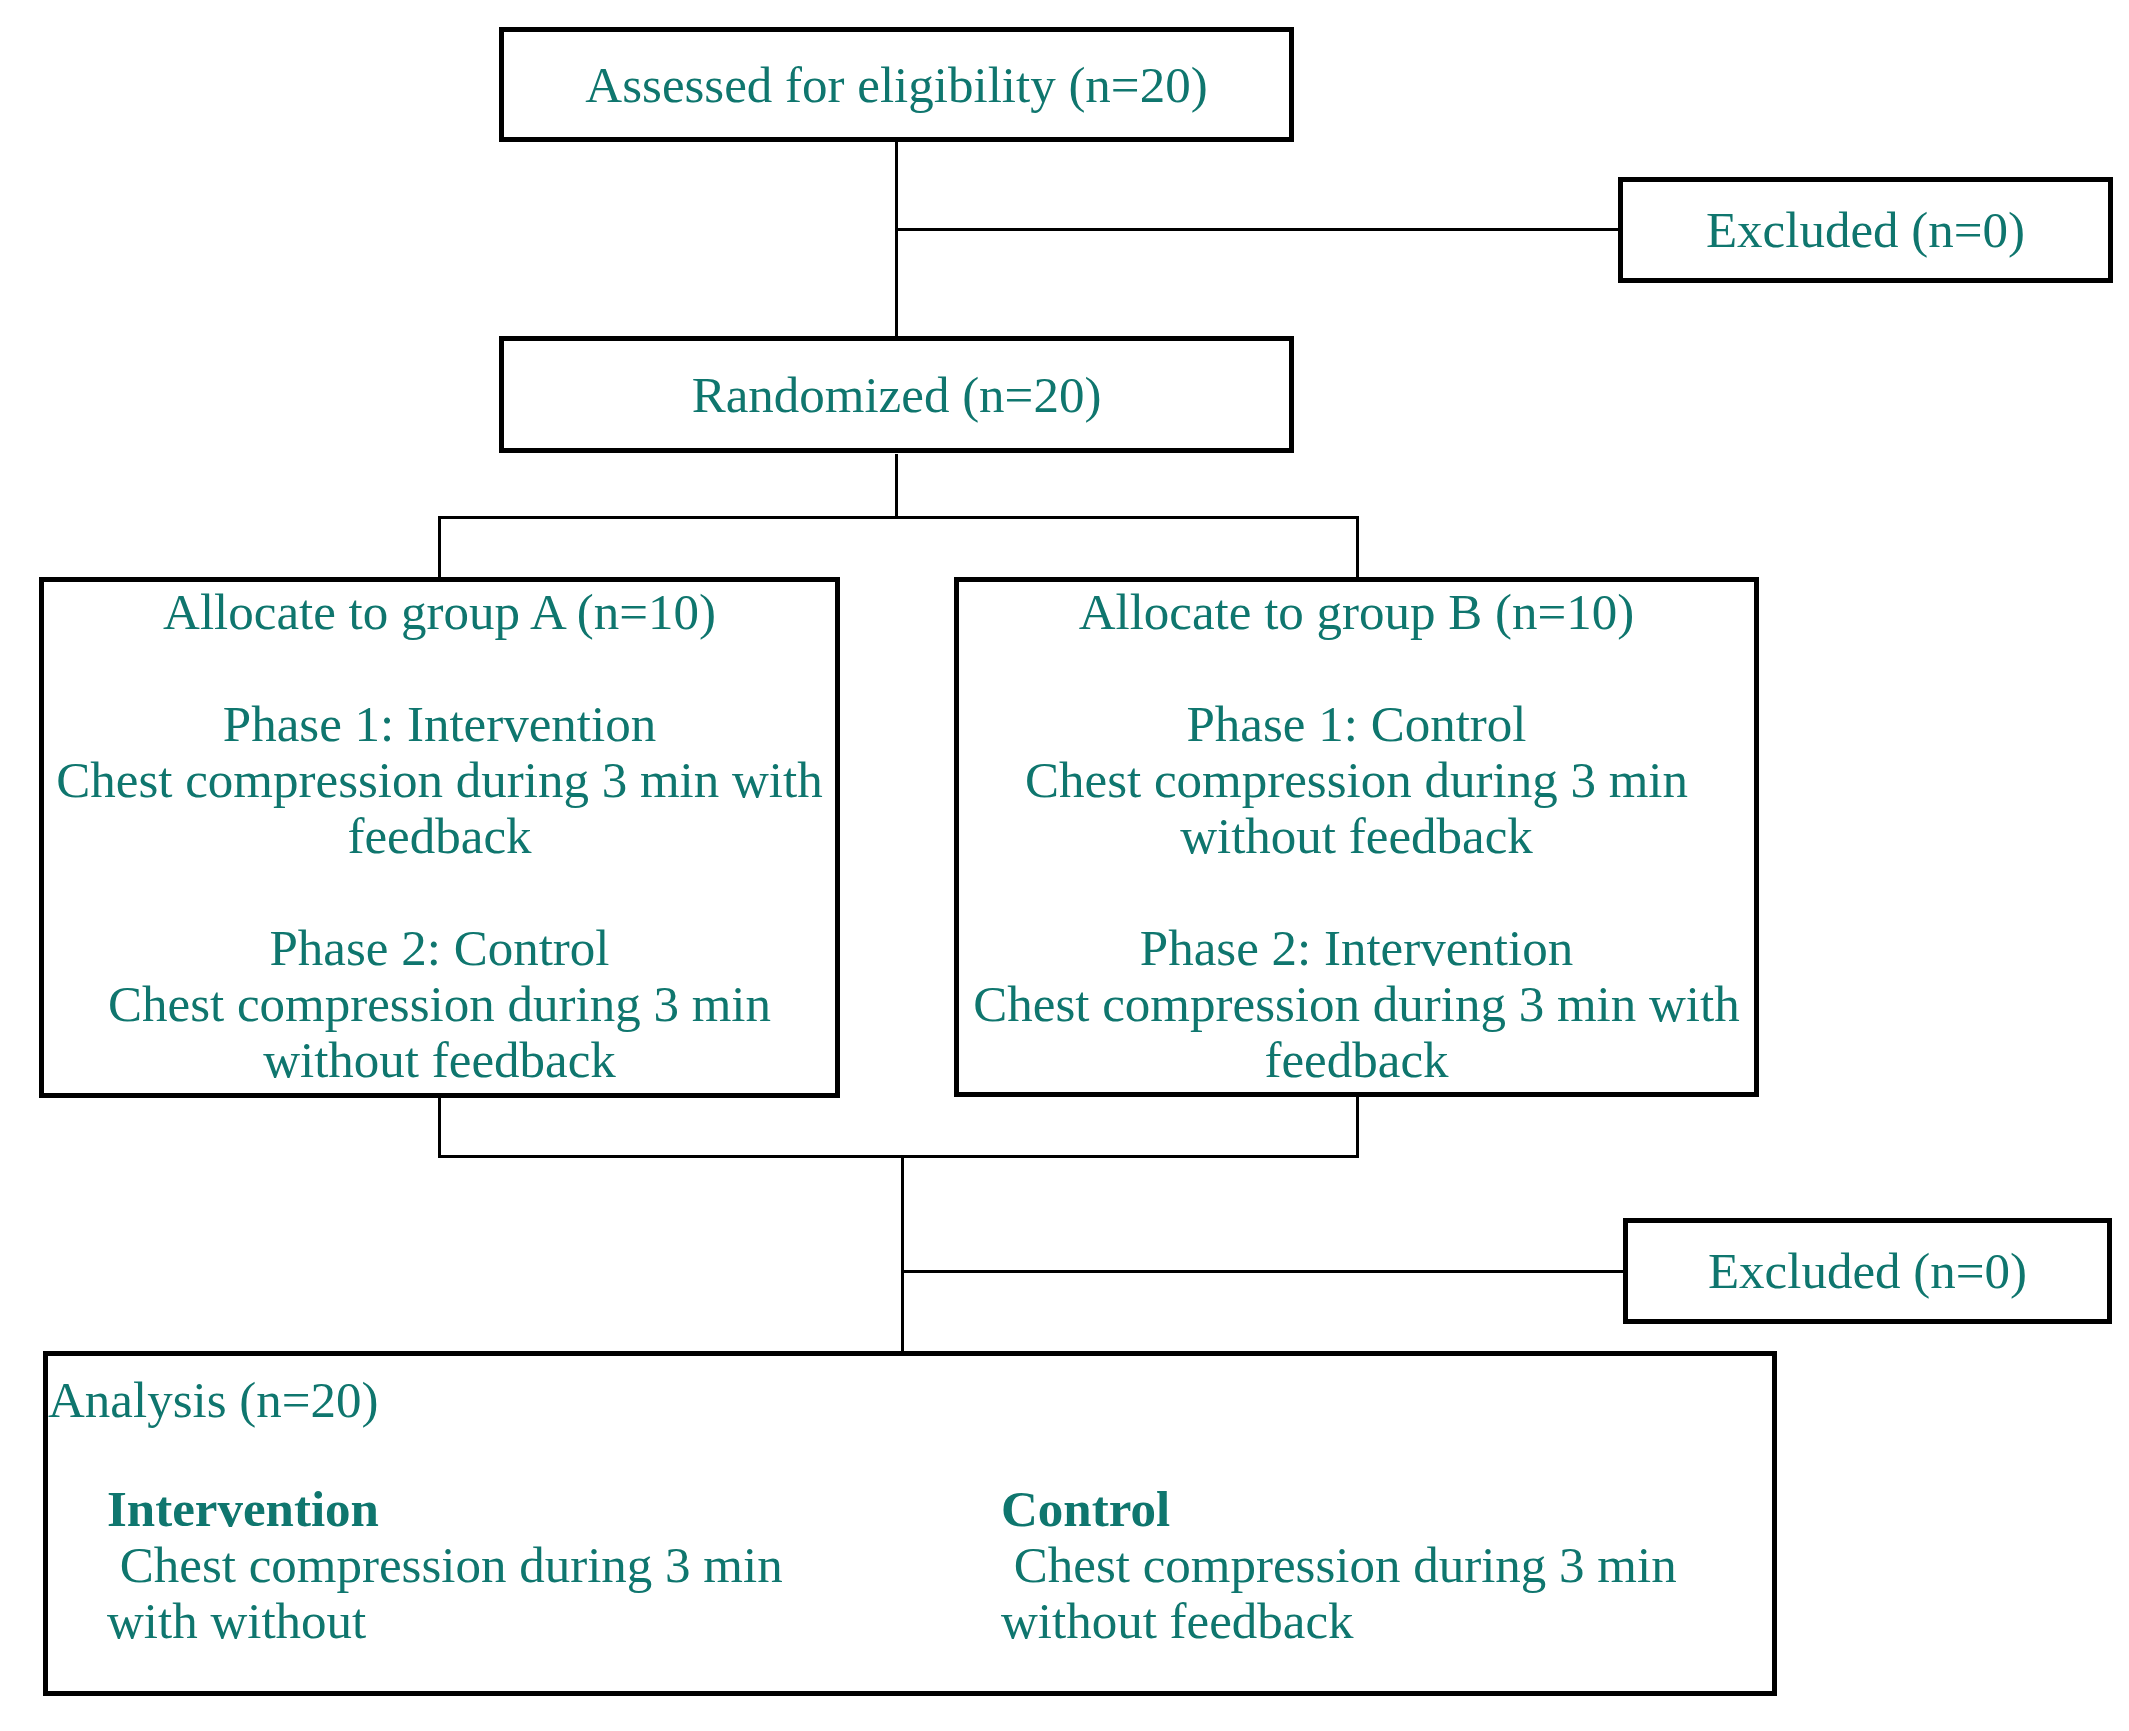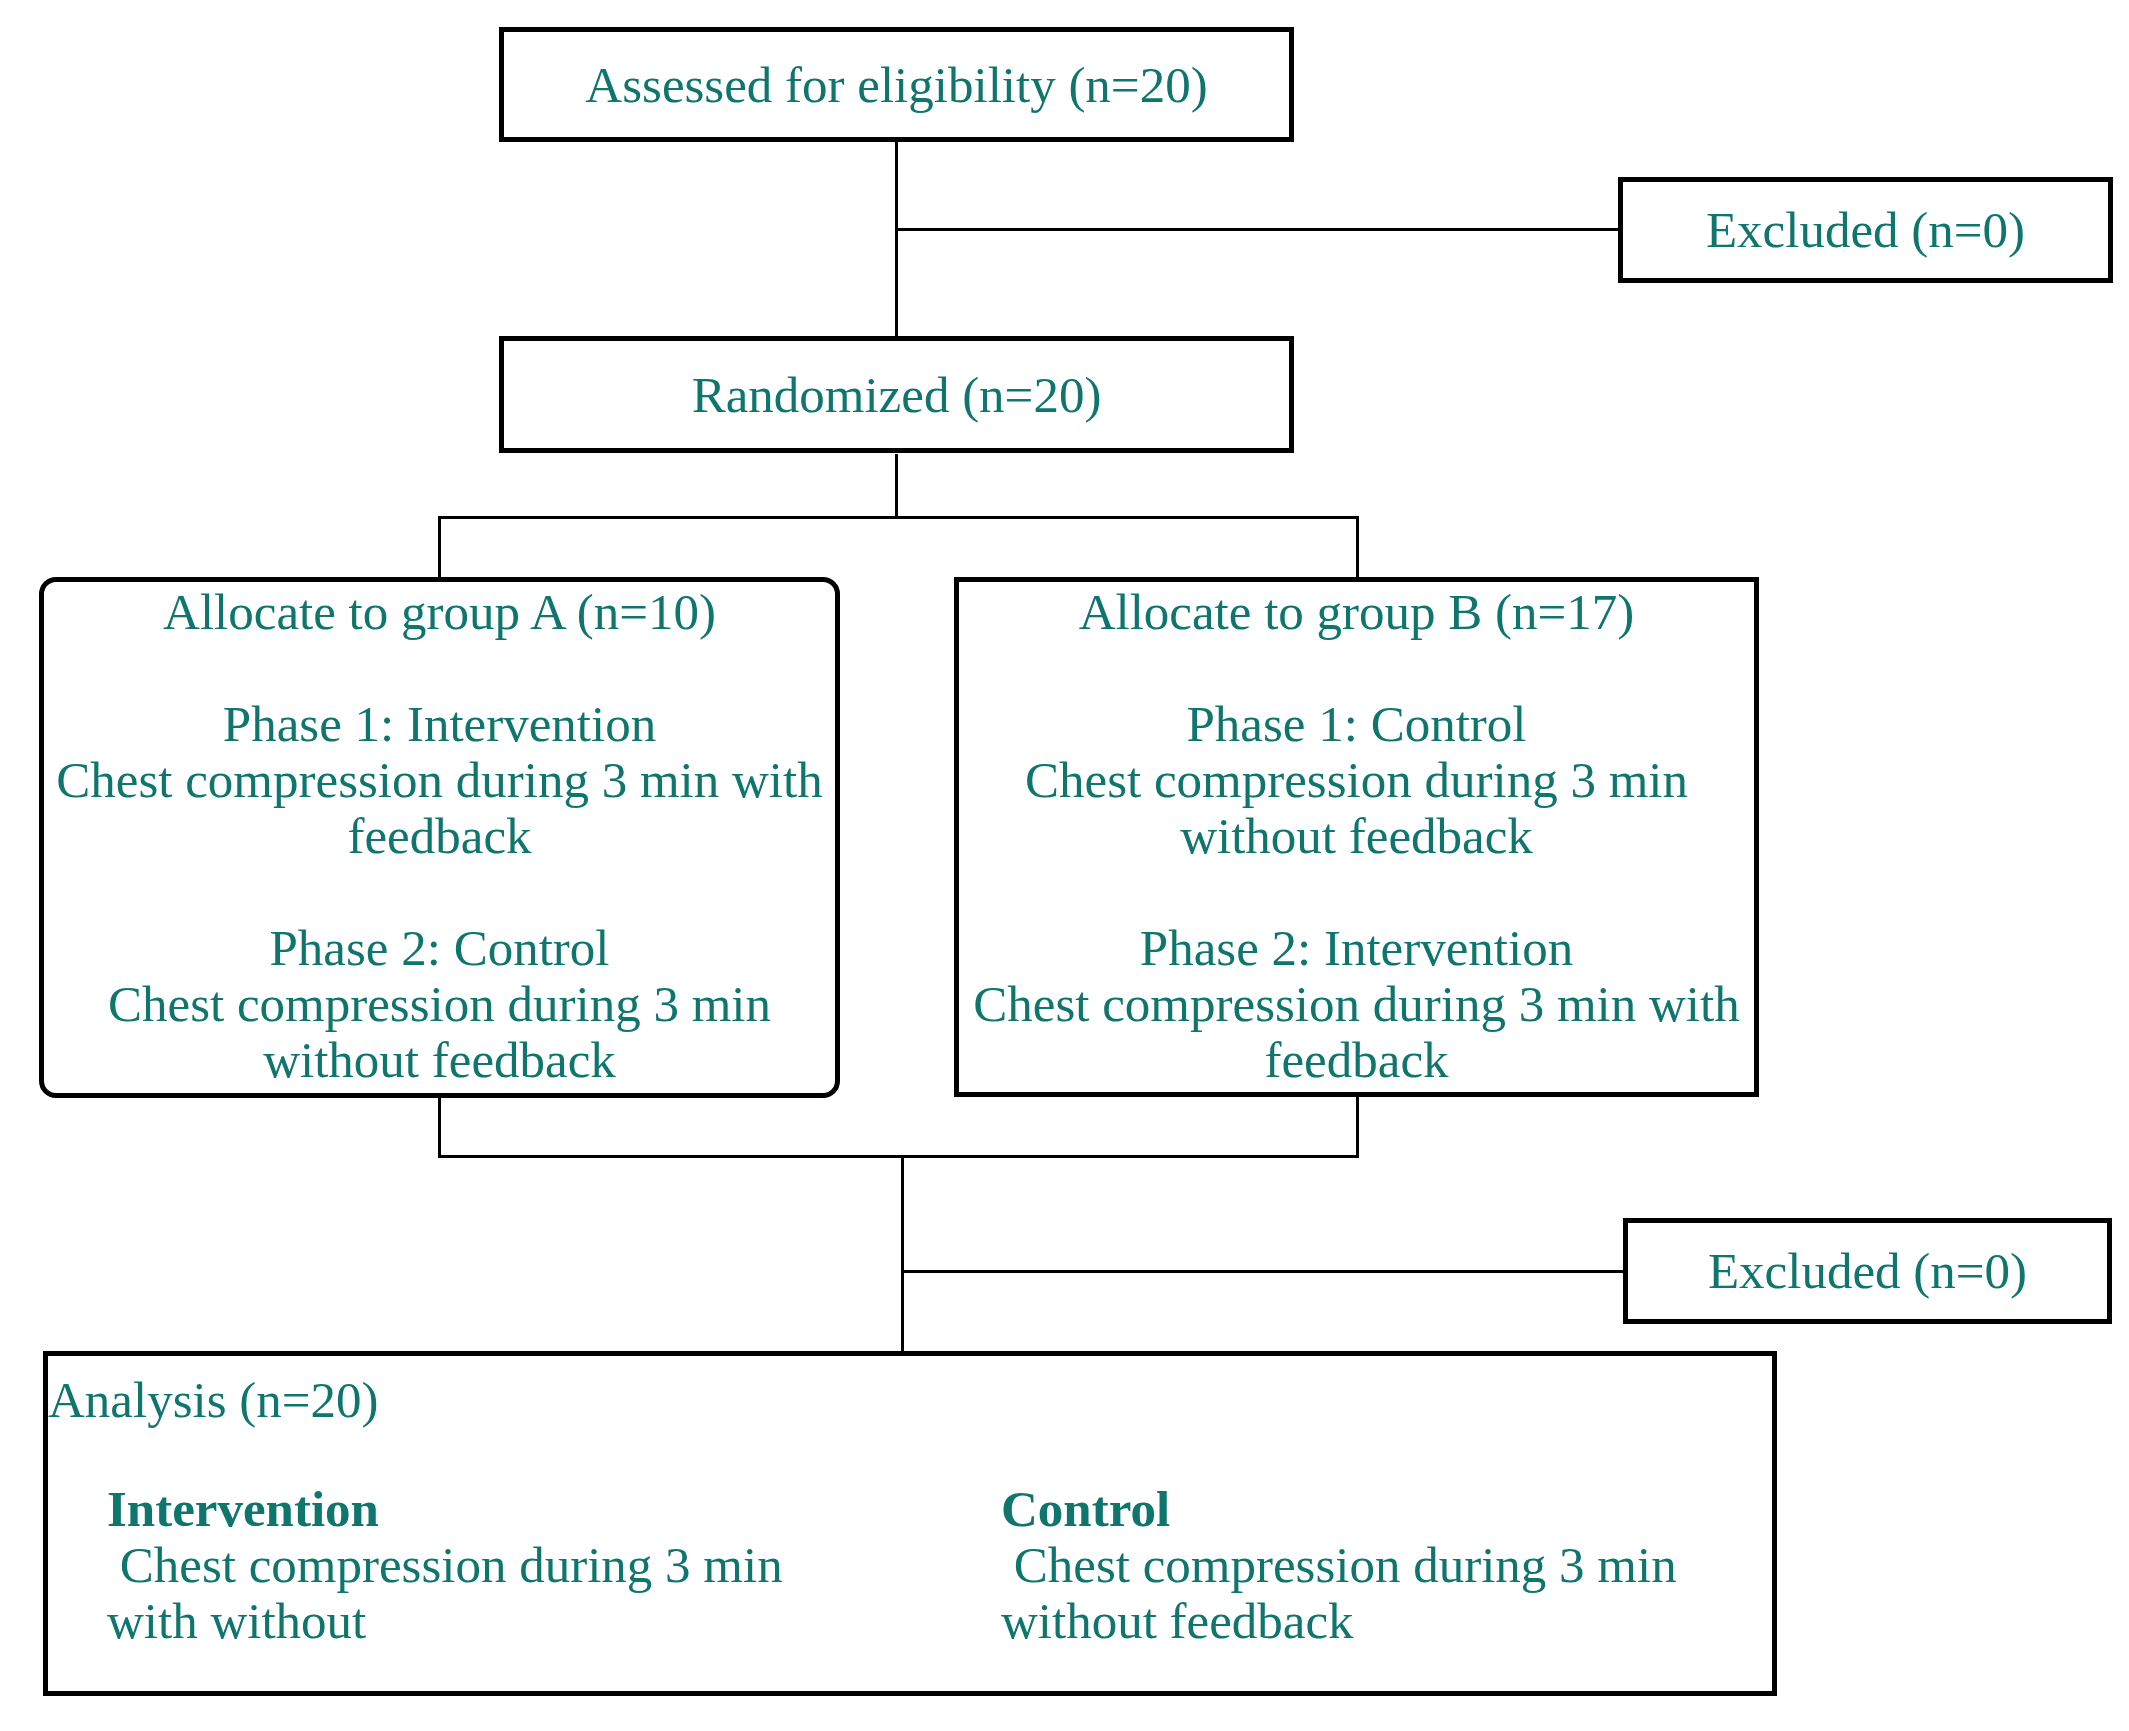--- a/index.html
+++ b/index.html
@@ -54,34 +54,34 @@
   </div>
 
   <div class="box center-box" style="left:1618px; top:177px; width:495px; height:106px;">
     <span>Excluded (n=0)</span>
   </div>
 
   <div class="box center-box" style="left:499px; top:336px; width:795px; height:117px;">
     <span>Randomized (n=20)</span>
   </div>
 
-  <div class="box group-box" style="left:39px; top:577px; width:801px; height:521px;border-radius:17px;">
+  <div class="box group-box" style="left:39px; top:577px; width:801px; height:521px;">
     <div class="ln">Allocate to group A (n=10)</div>
     <div class="ln"></div>
     <div class="ln">Phase 1: Intervention</div>
     <div class="ln">Chest compression during 3 min with</div>
     <div class="ln">feedback</div>
     <div class="ln"></div>
     <div class="ln">Phase 2: Control</div>
     <div class="ln">Chest compression during 3 min</div>
     <div class="ln">without feedback</div>
   </div>
 
   <div class="box group-box" style="left:954px; top:577px; width:805px; height:520px;">
-    <div class="ln">Allocate to group B (n=17)</div>
+    <div class="ln">Allocate to group B (n=10)</div>
     <div class="ln"></div>
     <div class="ln">Phase 1: Control</div>
     <div class="ln">Chest compression during 3 min</div>
     <div class="ln">without feedback</div>
     <div class="ln"></div>
     <div class="ln">Phase 2: Intervention</div>
     <div class="ln">Chest compression during 3 min with</div>
     <div class="ln">feedback</div>
   </div>
 

